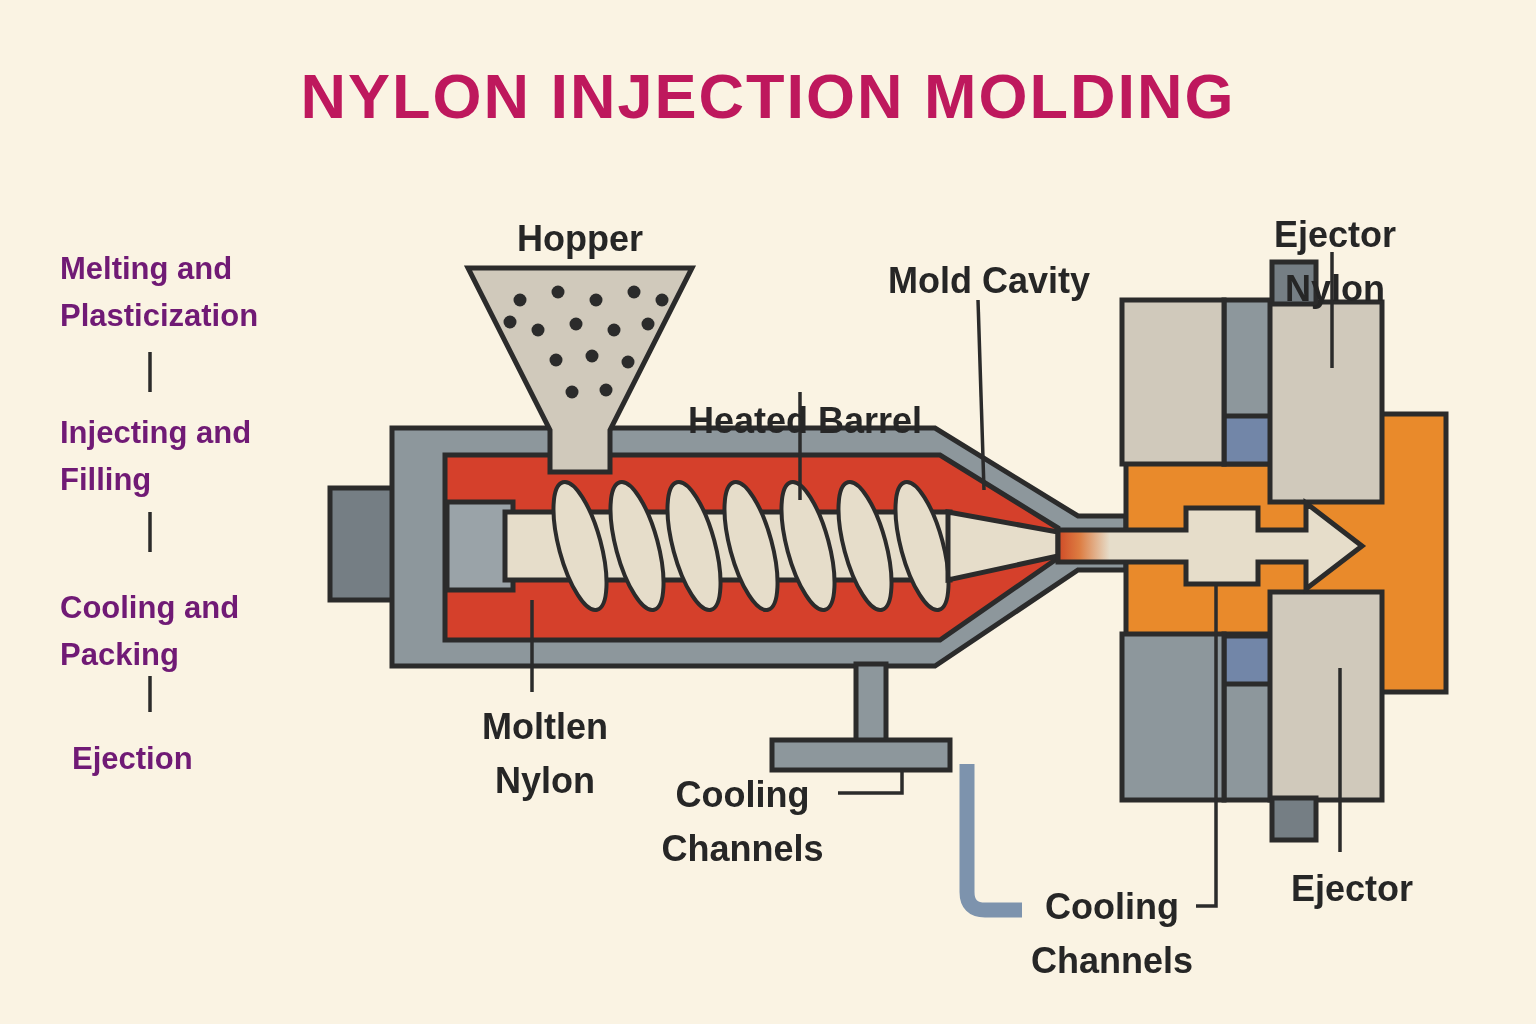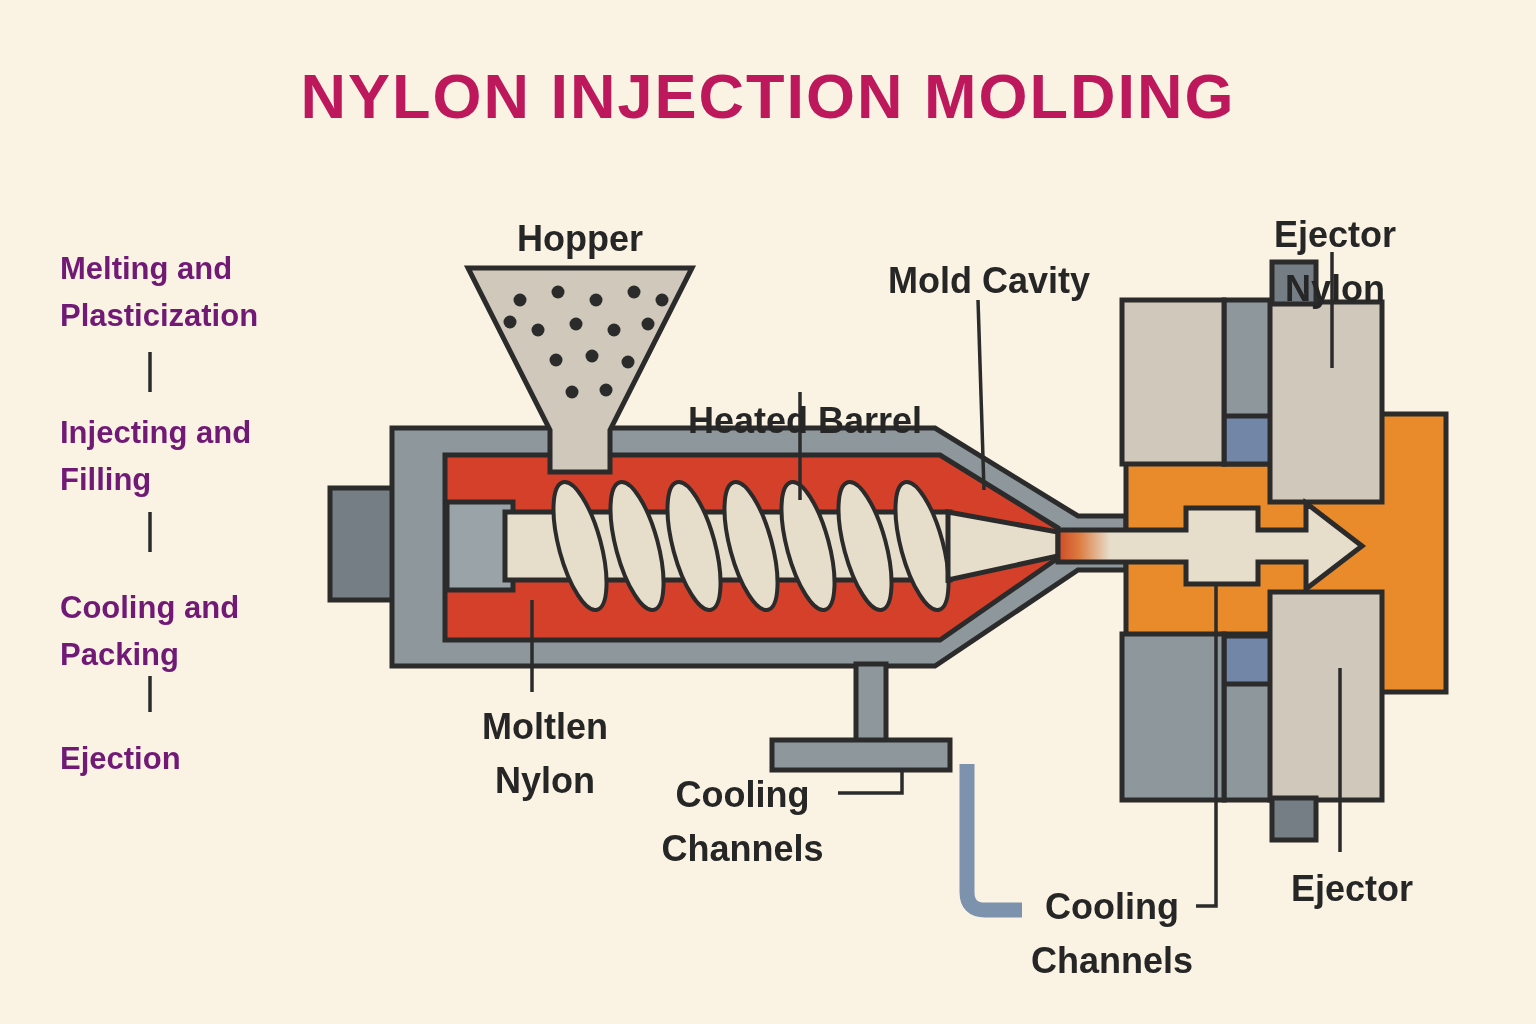--- a/index.html
+++ b/index.html
@@ -131,21 +131,21 @@
     <line x1="150" y1="352" x2="150" y2="392" class="p"></line>
     <line x1="150" y1="512" x2="150" y2="552" class="p"></line>
     <line x1="150" y1="676" x2="150" y2="712" class="p"></line>
   </svg>
 
   <div class="title">NYLON INJECTION MOLDING</div>
 
   <div class="step" style="top:246px; width:230px;">Melting and Plasticization</div>
   <div class="step" style="top:410px; width:230px;">Injecting and Filling</div>
   <div class="step" style="top:572px; width:230px;margin-top:13px;">Cooling and Packing</div>
-  <div class="step" style="top:736px; width:230px;">Ejection</div>
+  <div class="step" style="top:736px; width:230px;margin-left:12px;">Ejection</div>
 
   <div class="lbl" style="top:212px; left:480px; width:200px;">Hopper</div>
   <div class="lbl" style="top:350px; left:680px; width:250px;margin-top:44px;">Heated Barrel</div>
   <div class="lbl" style="top:254px; left:860px; width:230px;text-align:right;">Mold Cavity</div>
   <div class="lbl" style="top:208px; left:1230px; width:210px;">Ejector Nylon</div>
   <div class="lbl" style="top:700px; left:455px; width:180px;">Moltlen Nylon</div>
   <div class="lbl" style="top:768px; left:650px; width:185px;">Cooling Channels</div>
   <div class="lbl" style="top:880px; left:1022px; width:180px;">Cooling Channels</div>
   <div class="lbl" style="top:862px; left:1272px; width:160px;">Ejector</div>
 

